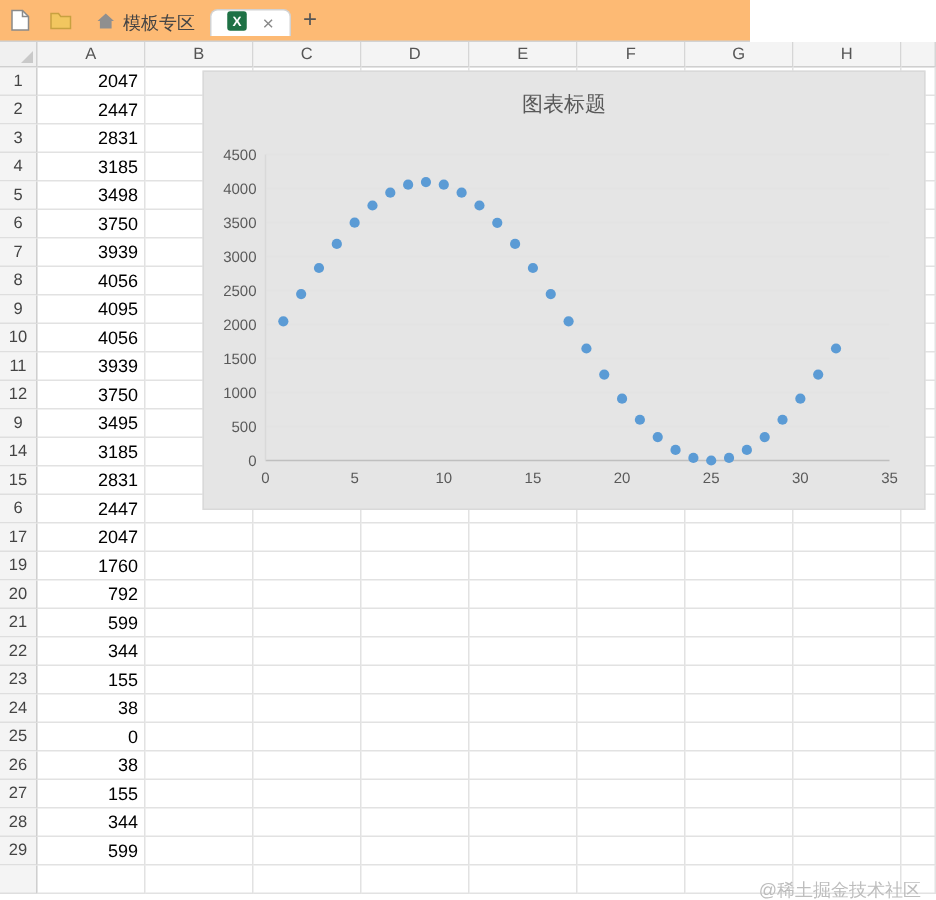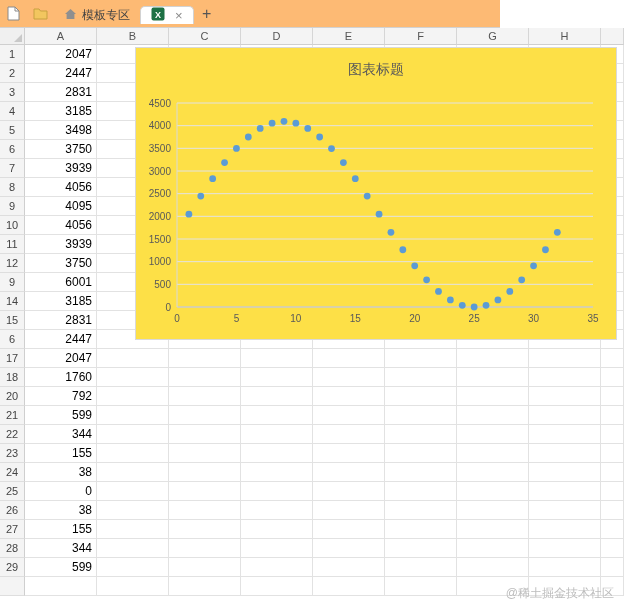--- a/index.html
+++ b/index.html
@@ -25,21 +25,21 @@
   .colhead{width:72px;height:17px;flex:none;border-right:1px solid #d6d6d6;border-bottom:1px solid #cfcfcf;
           background:#f4f4f4;color:#555;font-size:11px;display:flex;align-items:center;justify-content:center}
   
   .gridbody{position:absolute;left:0;top:45px;width:624px;height:555px;overflow:hidden}
   .grow{display:flex;height:19px}
   .rn{width:25px;flex:none;background:#f4f4f4;border-right:1px solid #cfcfcf;border-bottom:1px solid #dedede;
       color:#444;font-size:11px;display:flex;align-items:center;justify-content:center}
   .cell{width:72px;flex:none;border-right:1px solid #e2e2e2;border-bottom:1px solid #e2e2e2;
       font-size:12px;color:#000;display:flex;align-items:center;justify-content:flex-end;padding-right:4px}
   
-  .chartbox{position:absolute;left:135px;top:47px;width:482px;height:293px;background:#fde047;
+  .chartbox{position:absolute;left:135px;top:47px;width:482px;height:293px;background:#e5e5e5;
       border:1px solid #d9d9d9;z-index:5}
   
   .watermark{position:absolute;right:10px;bottom:-2px;font-size:12px;color:#bdbdbd;z-index:9}
 </style>
 </head>
 <body>
 
 <div class="app">
 
   <div class="tabbar">
@@ -229,21 +229,21 @@
         <div class="cell"></div>
         <div class="cell"></div>
         <div class="cell"></div>
         <div class="cell"></div>
         <div class="cell"></div>
         <div class="cell"></div>
         <div class="cell" style="width: 23px;"></div>
       </div>
       <div class="grow">
         <div class="rn">9</div>
-        <div class="cell">6001</div>
+        <div class="cell">3495</div>
         <div class="cell"></div>
         <div class="cell"></div>
         <div class="cell"></div>
         <div class="cell"></div>
         <div class="cell"></div>
         <div class="cell"></div>
         <div class="cell"></div>
         <div class="cell" style="width: 23px;"></div>
       </div>
       <div class="grow">
@@ -288,21 +288,21 @@
         <div class="cell"></div>
         <div class="cell"></div>
         <div class="cell"></div>
         <div class="cell"></div>
         <div class="cell"></div>
         <div class="cell"></div>
         <div class="cell"></div>
         <div class="cell" style="width: 23px;"></div>
       </div>
       <div class="grow">
-        <div class="rn">18</div>
+        <div class="rn">19</div>
         <div class="cell">1760</div>
         <div class="cell"></div>
         <div class="cell"></div>
         <div class="cell"></div>
         <div class="cell"></div>
         <div class="cell"></div>
         <div class="cell"></div>
         <div class="cell"></div>
         <div class="cell" style="width: 23px;"></div>
       </div>

